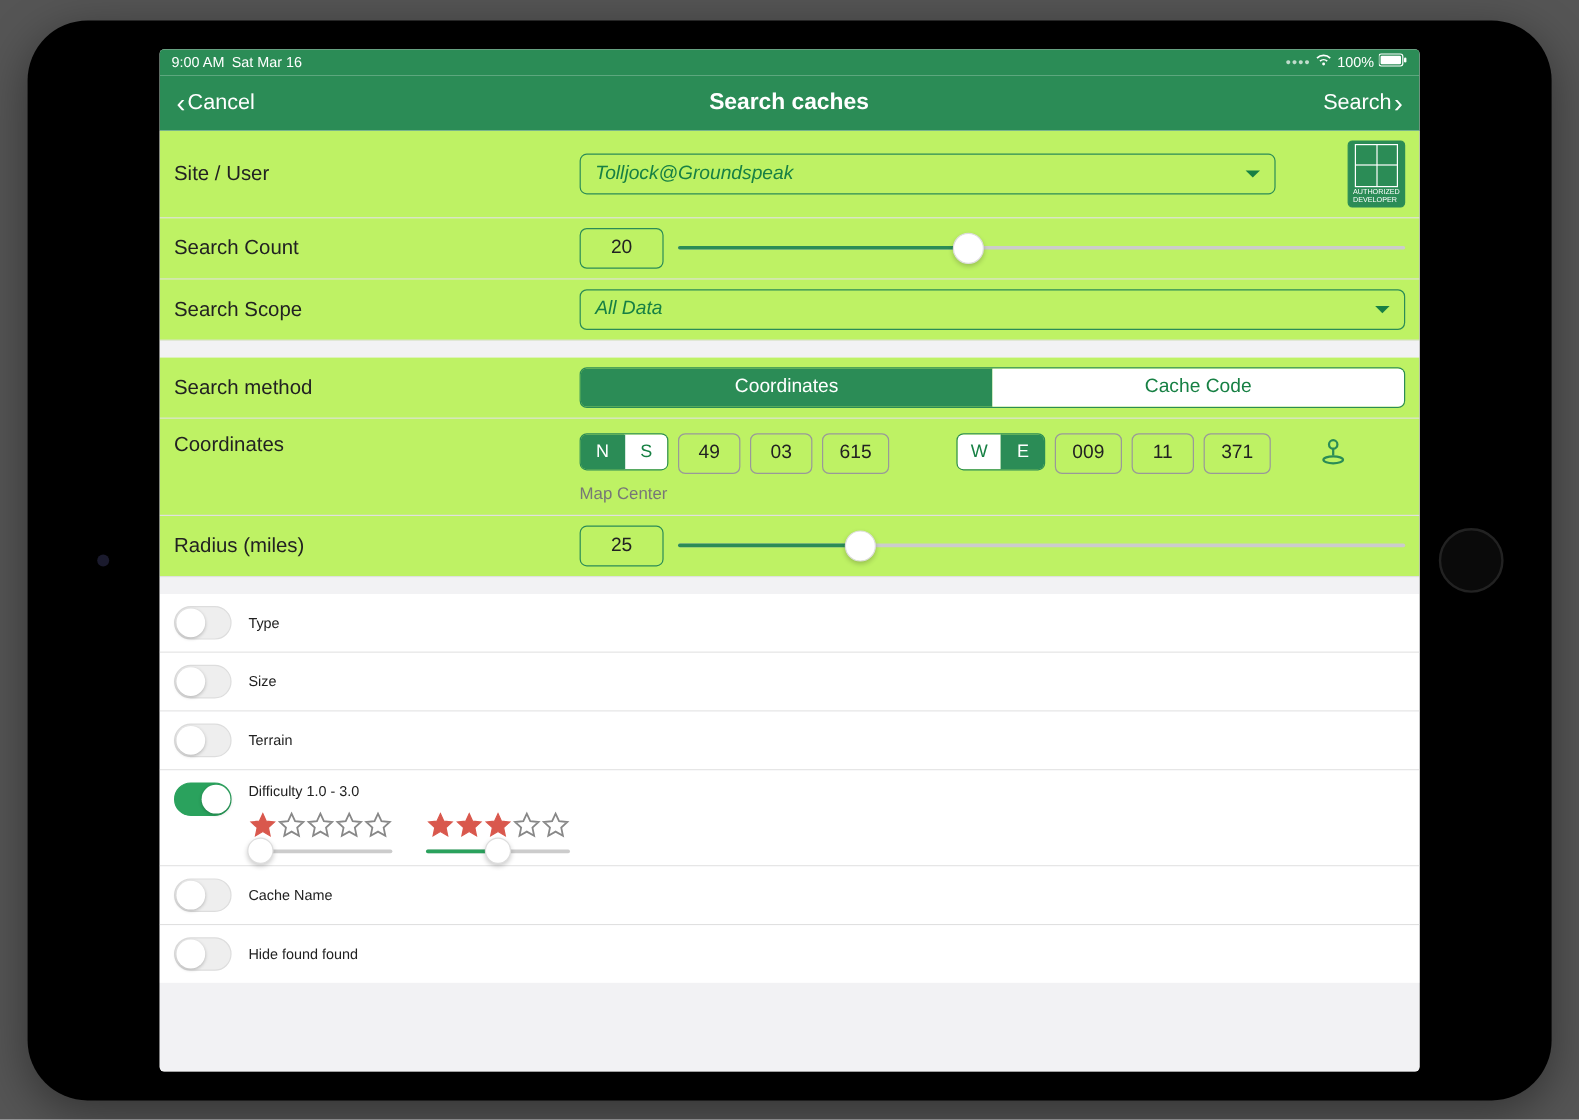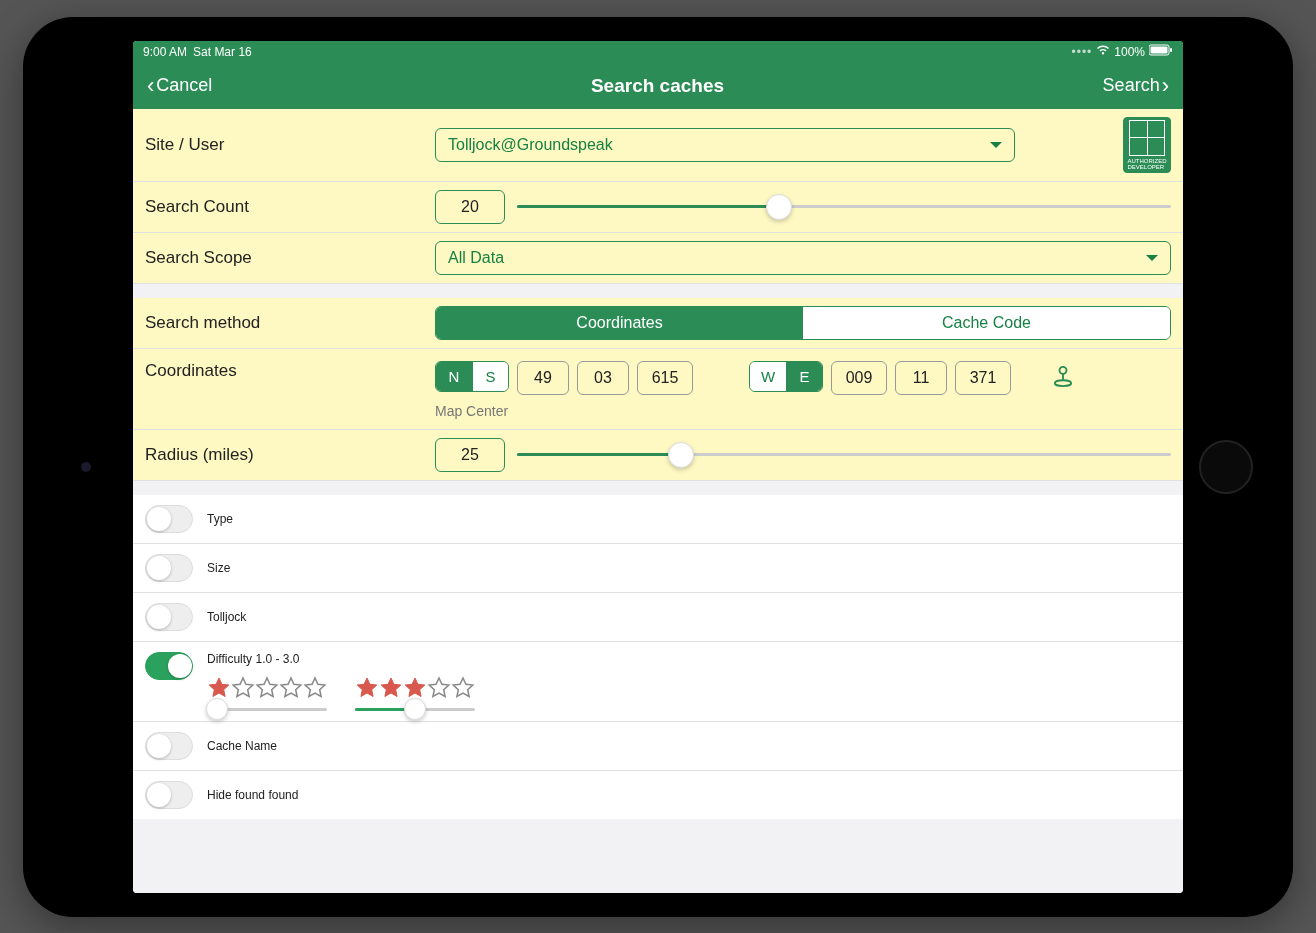--- a/index.html
+++ b/index.html
@@ -75,26 +75,27 @@
     font-size: 18px;
   }
   .nav-left, .nav-right { display: flex; align-items: center; gap: 2px; cursor: pointer; }
   .nav-title { font-weight: 600; font-size: 19px; }
   .content {
     flex: 1;
     overflow-y: auto;
     background: #f2f2f4;
   }
   .row {
-    background: #fef9c3;
+    background: #bef264;
     border-bottom: 1px solid #e0e0e0;
     display: flex;
     align-items: center;
     padding: 8px 12px;
     min-height: 48px;
+    gap: 48px;
   }
   .row.tall { min-height: 56px; }
   .row-label {
     width: 290px;
     flex-shrink: 0;
     font-size: 17px;
     color: #222;
   }
   .row-body { flex: 1; display: flex; align-items: center; gap: 12px; }
   .dropdown {
@@ -103,20 +104,21 @@
     border: 1.5px solid #2b8c56;
     border-radius: 6px;
     height: 34px;
     display: flex;
     align-items: center;
     padding: 0 12px;
     color: #178044;
     font-size: 16px;
     position: relative;
     cursor: pointer;
+    font-style: italic;
   }
   .dropdown.wide { max-width: none; }
   .dropdown-caret {
     position: absolute; right: 12px; top: 50%; transform: translateY(-50%);
     width: 0; height: 0; border-left: 6px solid transparent; border-right: 6px solid transparent;
     border-top: 6px solid #178044;
   }
   .small-input {
     border: 1.5px solid #2b8c56;
     border-radius: 6px;
@@ -445,21 +447,21 @@
         <div class="toggle-content">
             <div class="toggle-label">Size</div>
           </div>
       </div>
 
       <div class="toggle-row">
         <div class="toggle">
             <div class="toggle-knob"></div>
           </div>
         <div class="toggle-content">
-            <div class="toggle-label">Tolljock</div>
+            <div class="toggle-label">Terrain</div>
           </div>
       </div>
 
       <div class="toggle-row" style="align-items:flex-start;">
         <div class="toggle on">
             <div class="toggle-knob"></div>
           </div>
         <div class="toggle-content">
           <div class="toggle-label">Difficulty 1.0 - 3.0</div>
           <div style="display:flex;margin-top:10px;">

